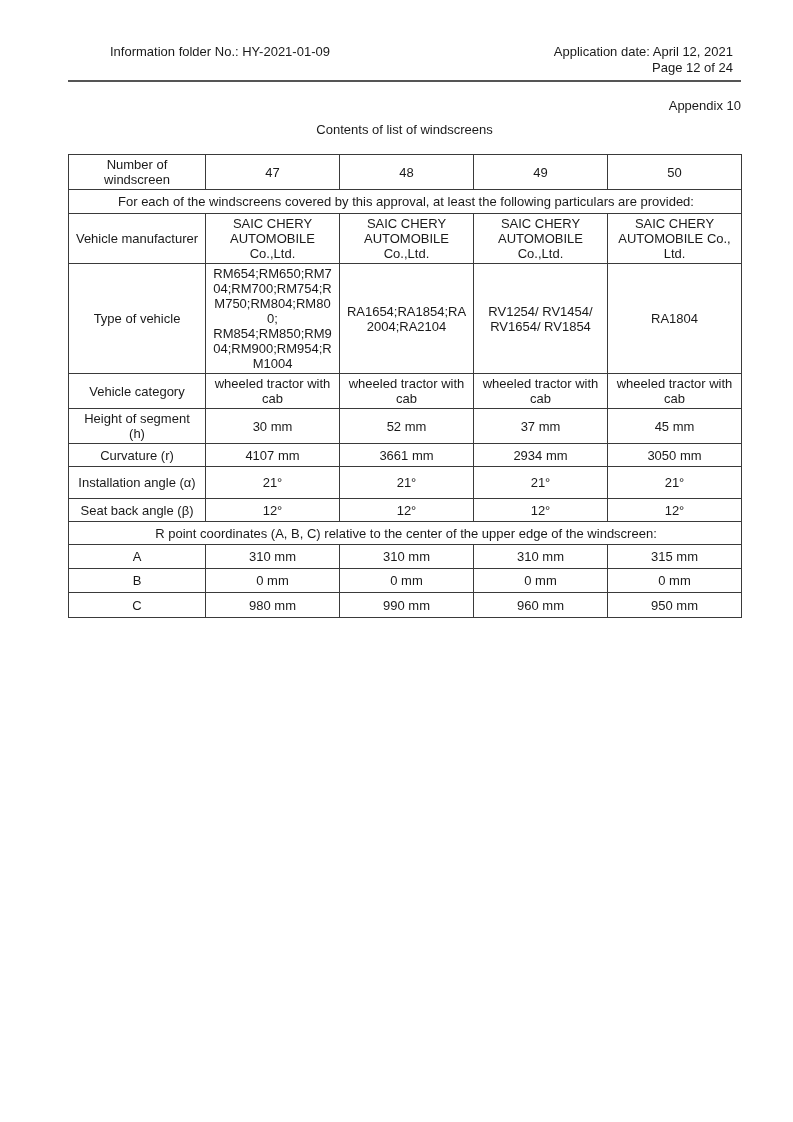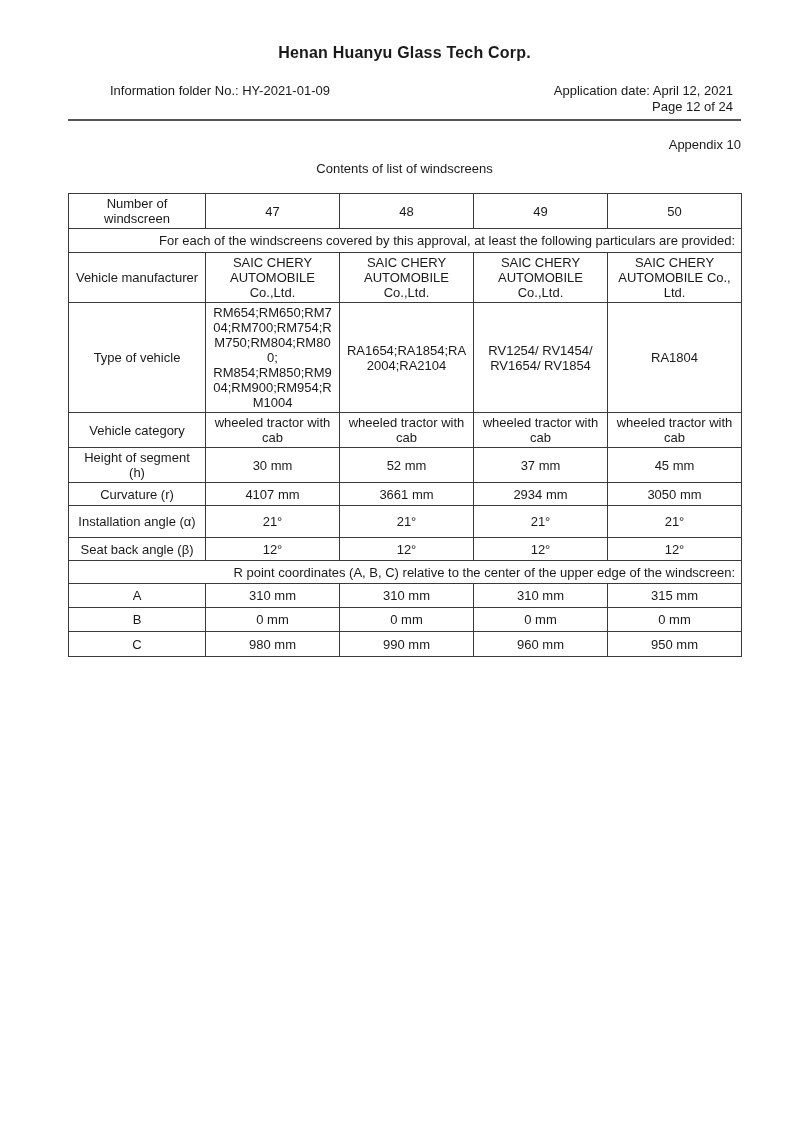--- a/index.html
+++ b/index.html
@@ -51,38 +51,37 @@
   }
   table.ws td {
     border:1px solid #3a3a3a;
     text-align:center;
     vertical-align:middle;
     padding:2px 6px;
     line-height:15px;
     overflow:hidden;
   }
   table.ws td.note {
-    text-align:right;
+    text-align:center;
     padding-left:8px;
   }
   table.ws td.pre {
     white-space:pre-wrap;
   }
   table.ws td.break {
     word-break:break-all;
   }
   col.lab { width:137px; }
   col.dat { width:134px; }
 </style>
 </head>
 <body>
 
 <div class="page">
 
-  <div class="title">Henan Huanyu Glass Tech Corp.</div>
 
   <div class="info-row">
     <div class="info-left">Information folder No.: HY-2021-01-09</div>
     <div class="info-right">
       <div>Application date: April 12, 2021</div>
       <div>Page 12 of 24</div>
     </div>
   </div>
 
   <div class="divider"></div>

